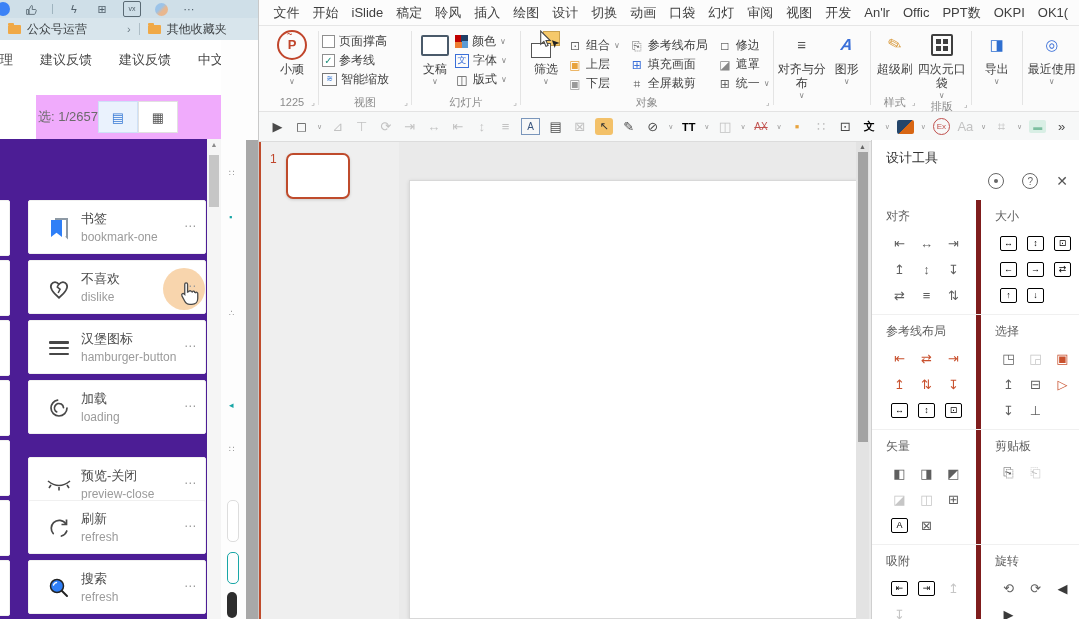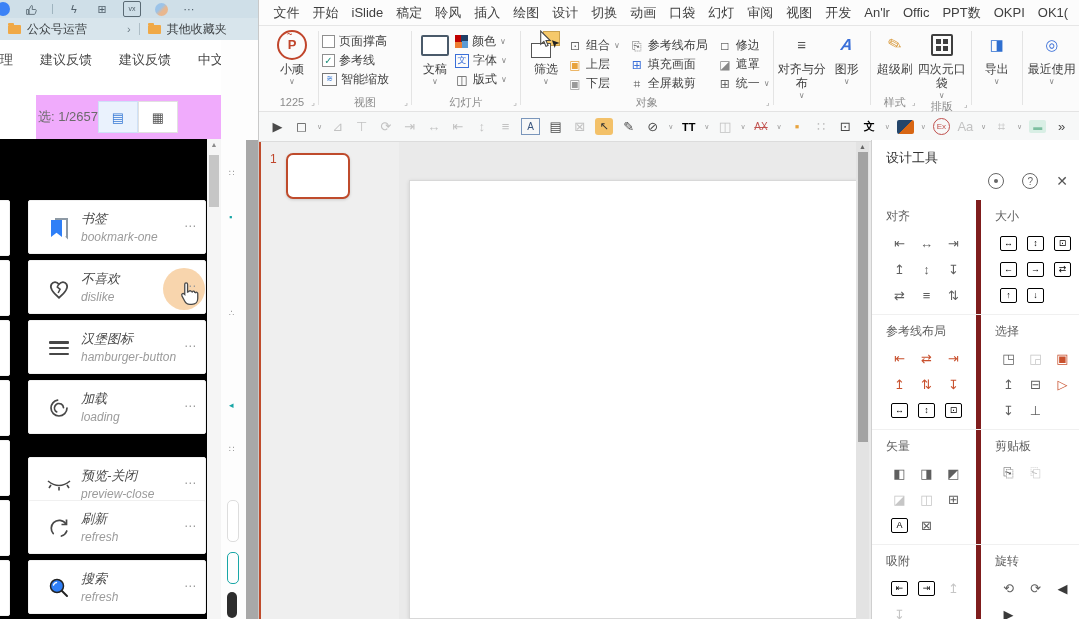--- a/index.html
+++ b/index.html
@@ -25,21 +25,21 @@
          display:flex;align-items:center;gap:27px;font-size:13px;color:#474747;overflow:hidden;}
   #nav-manage{margin-left:-13px;}
   .navdrop{font-size:8px;color:#888;margin-left:3px;}
   #b-selrow{position:absolute;left:0;top:95px;width:222px;height:44px;background:#f0abfc;
             display:flex;align-items:center;justify-content:flex-start;padding:0 16px 0 2px;box-sizing:border-box;margin-left:36px;}
   #sel-label{font-size:13px;color:#6b6b6b;}
   #viewtoggle{display:flex;}
   .vt-btn{width:38px;height:30px;display:flex;align-items:center;justify-content:center;font-size:13px;
           border:1px solid #e1e1e1;background:#fff;color:#555;}
   .vt-btn.active{background:#eaf2fd;border-color:#cfe1f7;color:#3a7bd5;}
-  #b-list{position:absolute;left:0;top:139px;width:298px;bottom:0;background:#000000;font-style:italic;}
+  #b-list{position:absolute;left:0;top:139px;width:298px;bottom:0;background:#4c1d95;}
   .card{position:absolute;left:28px;width:178px;height:54px;background:#fff;border:1px solid #f0f0f0;
         border-radius:2px;box-sizing:border-box;}
   .stub{position:absolute;left:-4px;width:12px;height:54px;background:#fff;border:1px solid #f0f0f0;border-radius:2px;}
   .card .cicon{position:absolute;left:16px;top:13px;width:28px;height:28px;display:flex;align-items:center;justify-content:center;}
   .card .ctitle{position:absolute;left:52px;top:9px;font-size:13px;color:#4a4a4a;}
   .card .csub{position:absolute;left:52px;top:29px;font-size:12px;color:#9b9b9b;}
   .card .cmore{position:absolute;right:8px;top:18px;font-size:12px;color:#9b9b9b;letter-spacing:1px;}
   .hamb{width:20px;height:14px;display:flex;flex-direction:column;justify-content:space-between;}
   .hamb i{height:2.5px;background:#474747;border-radius:1px;}
   #dislike-glow{position:absolute;right:0;top:7px;width:42px;height:42px;border-radius:50%;

